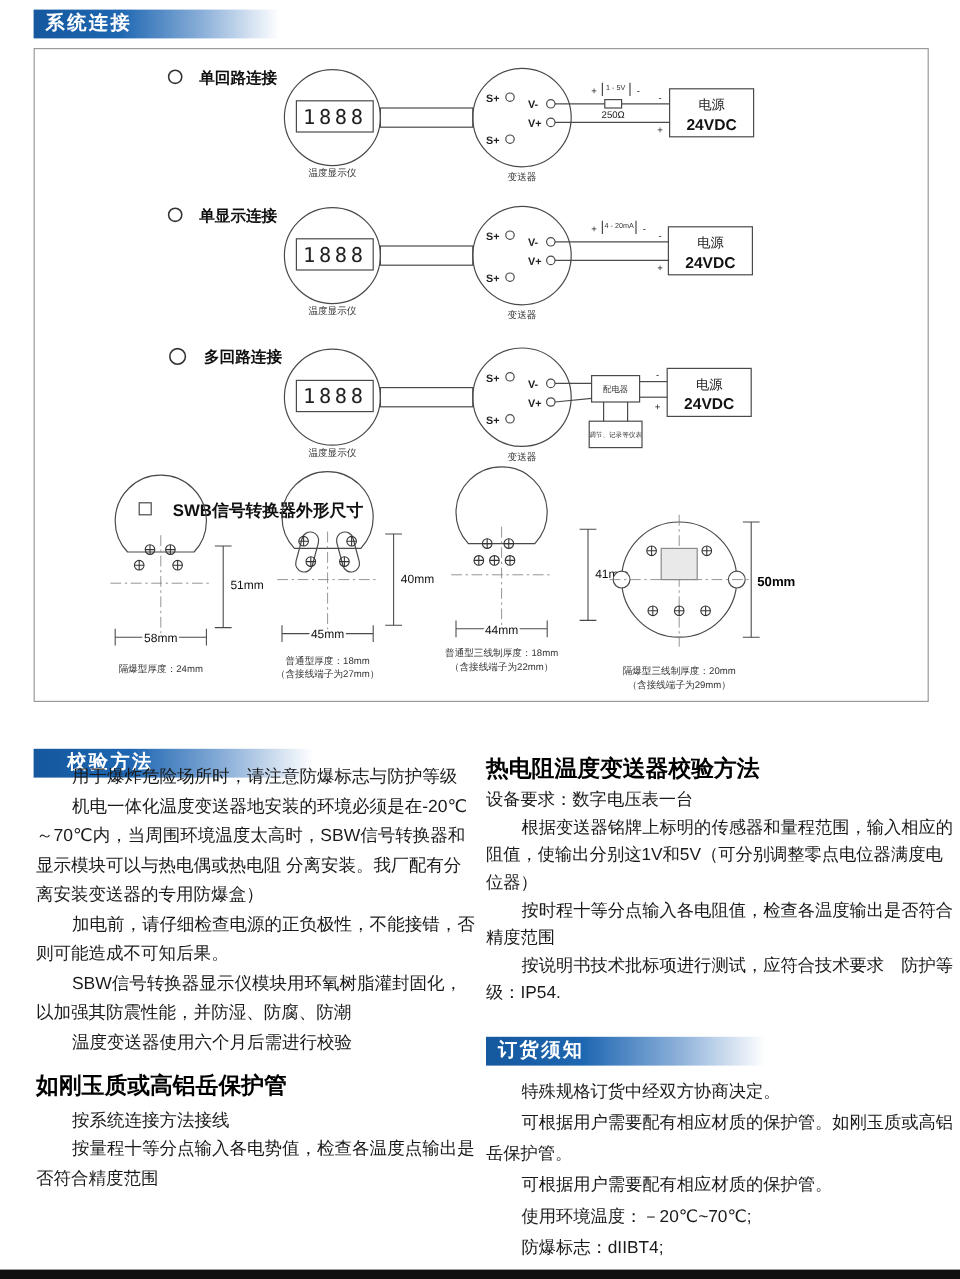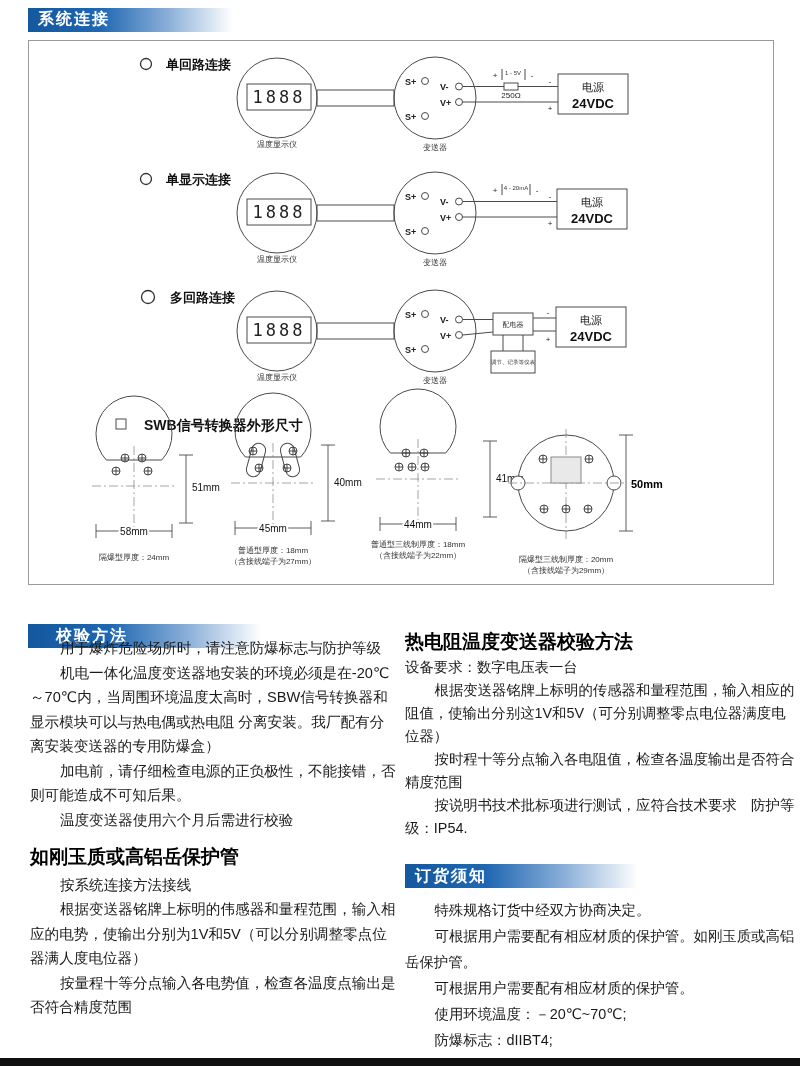--- a/index.html
+++ b/index.html
@@ -261,24 +261,24 @@
   </div>
 
   <div class="bar" style="left:28px; top:624px; width:233px;padding-left:28px;">
     <span>校验方法</span>
   </div>
 
   <div class="textcol col-left">
     <p>用于爆炸危险场所时，请注意防爆标志与防护等级</p>
     <p>机电一体化温度变送器地安装的环境必须是在-20℃～70℃内，当周围环境温度太高时，SBW信号转换器和显示模块可以与热电偶或热电阻 分离安装。我厂配有分离安装变送器的专用防爆盒）</p>
     <p>加电前，请仔细检查电源的正负极性，不能接错，否则可能造成不可知后果。</p>
+    <p>SBW信号转换器显示仪模块用环氧树脂灌封固化，以加强其防震性能，并防湿、防腐、防潮</p>
     <p>温度变送器使用六个月后需进行校验</p>
     <h4>如刚玉质或高铝岳保护管</h4>
     <p>按系统连接方法接线</p>
-    <p>根据变送器铭牌上标明的伟感器和量程范围，输入相应的电势，使输出分别为1V和5V（可以分别调整零点位器满人度电位器）</p>
     <p>按量程十等分点输入各电势值，检查各温度点输出是否符合精度范围</p>
 
   </div>
 
   <div class="textcol col-right">
     <h4>热电阻温度变送器校验方法</h4>
     <p class="noindent">设备要求：数字电压表一台</p>
     <p>根据变送器铭牌上标明的传感器和量程范围，输入相应的阻值，使输出分别这1V和5V（可分别调整零点电位器满度电位器）</p>
     <p>按时程十等分点输入各电阻值，检查各温度输出是否符合精度范围</p>
     <p>按说明书技术批标项进行测试，应符合技术要求　防护等级：IP54.</p>

